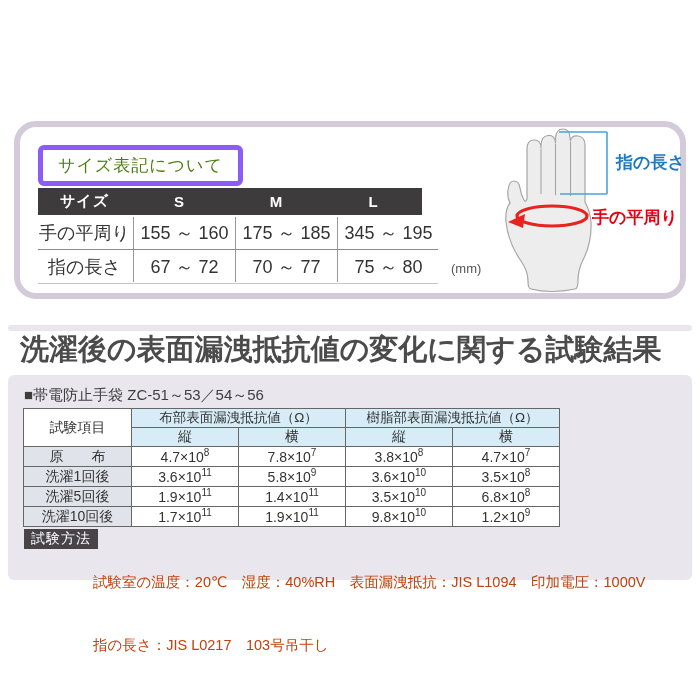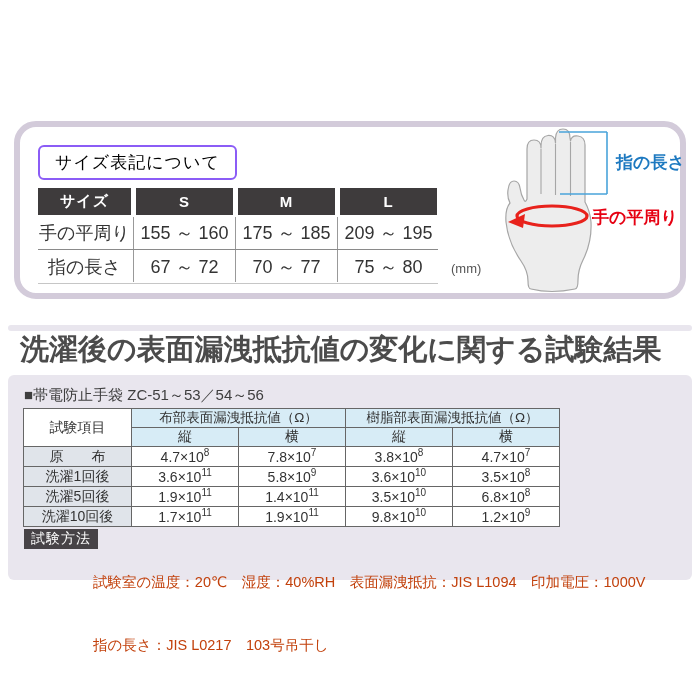--- a/index.html
+++ b/index.html
@@ -7,24 +7,24 @@
     position:relative; width:700px; height:700px; background:#ffffff;
     font-family:"Liberation Sans","DejaVu Sans",sans-serif; overflow:hidden;
   }
   
   .size-panel {
     position:absolute; left:14px; top:121px; width:660px; height:166px;
     border:6px solid #d3cbda; border-radius:22px; background:#fff;
   }
   .size-title {
     position:absolute; left:38px; top:145px; background:#fff;
-    border:2px solid #8b5cf6; border-radius:6px; padding:4px 15px;
-    font-size:17px; color:#000000; letter-spacing:1px;
+    border:5px solid #8b5cf6; border-radius:6px; padding:4px 15px;
+    font-size:17px; color:#4d7c0f; letter-spacing:1px;
   }
-  .size-header { position:absolute; left:38px; top:188px; display:flex; gap:5px; }
+  .size-header { position:absolute; left:38px; top:188px; display:flex; }
   .size-header .hcell {
     height:27px; background:#3e3b3c; color:#fff; font-weight:bold; font-size:15px;
     display:flex; align-items:center; justify-content:center; letter-spacing:1px;
   }
   .size-row { position:absolute; left:38px; display:flex; gap:5px; }
   .size-row .rcell {
     height:33px; display:flex; align-items:center; justify-content:center;
     font-size:18px; color:#333;
   }
   .w0{width:93px;} .w1{width:97px;} .w2{width:97px;} .w3{width:97px;}
@@ -79,21 +79,21 @@
     <div class="hcell w0">サイズ</div>
     <div class="hcell w1">S</div>
     <div class="hcell w2">M</div>
     <div class="hcell w3">L</div>
   </div>
 
   <div class="size-row" style="top:216px;">
     <div class="rcell w0">手の平周り</div>
     <div class="rcell w1">155 ～ 160</div>
     <div class="rcell w2">175 ～ 185</div>
-    <div class="rcell w3">209 ～ 195</div>
+    <div class="rcell w3">345 ～ 195</div>
   </div>
 
   <div class="size-row" style="top:250px;">
     <div class="rcell w0">指の長さ</div>
     <div class="rcell w1">67 ～ 72</div>
     <div class="rcell w2">70 ～ 77</div>
     <div class="rcell w3">75 ～ 80</div>
   </div>
 
   <div class="vline" style="left:133px;"></div>

